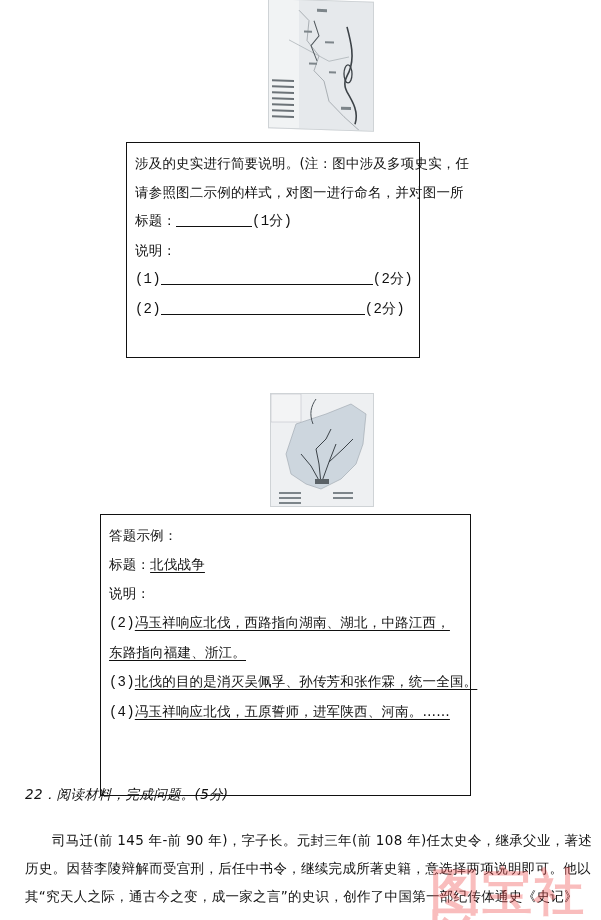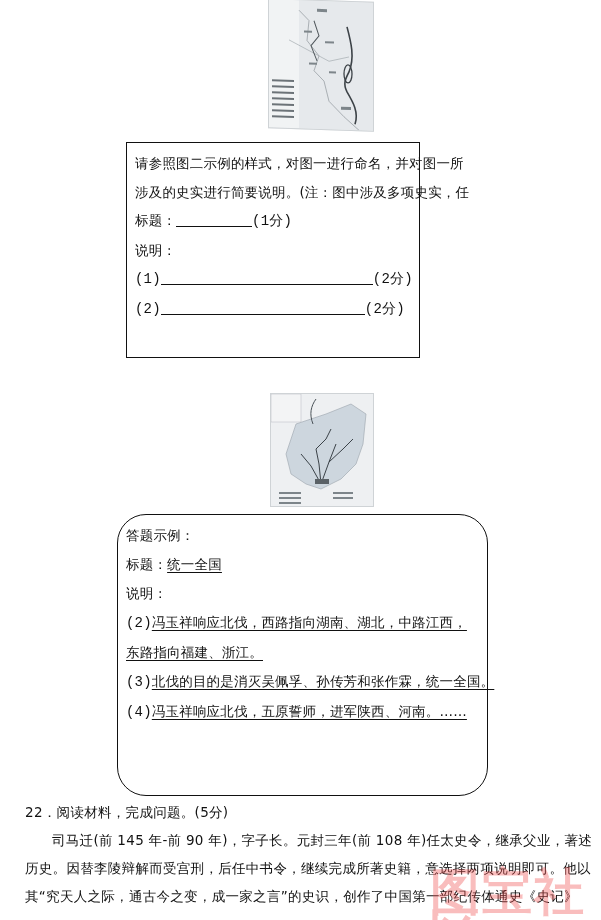--- a/index.html
+++ b/index.html
@@ -13,28 +13,28 @@
       overflow: hidden;
     }
     .map svg { width: 100%; height: 100%; display: block; }
     .map1 { left: 268px; top: 0px; width: 104px; height: 128px; transform: skewY(2deg); }
     .map2 { left: 270px; top: 393px; width: 102px; height: 112px; }
     .box {
       position: absolute; border: 1.6px solid #111; background: #fff;
       box-sizing: border-box;
     }
     .box1 { left: 126px; top: 142px; width: 294px; height: 216px; padding: 6px 8px 0 8px; }
-    .box2 { left: 117px; top: 514px; width: 371px; height: 282px; padding: 6px 22px 0 8px; border-radius: 29px; }
+    .box2 { left: 100px; top: 514px; width: 371px; height: 282px; padding: 6px 22px 0 8px; }
     .line { font-size: 13.5px; line-height: 29px; white-space: nowrap; letter-spacing: 0.2px; }
     .box1 .line { line-height: 28.5px; }
     .serif { font-family: Liberation Mono, monospace; font-size: 14px; }
     .blank { display: inline-block; border-bottom: 1.2px solid #111; height: 14px; vertical-align: -2px; }
     .u { text-decoration: underline; text-underline-offset: 3px; text-decoration-thickness: 1.2px; }
     .para { position: absolute; left: 25px; width: 570px; font-size: 13.5px; line-height: 28.5px; white-space: nowrap; letter-spacing: 0.3px; }
-    .q22 { top: 798px; }
+    .q22 { top: 780px; font-style: italic; }
     .p1 { top: 826px; left: 52px; }
     .p2 { top: 854px; }
     .p3 { top: 882px; }
     .watermark {
       position: absolute; left: 430px; top: 848px; width: 170px; height: 60px;
       opacity: 0.35; pointer-events: none;
     }
     .wm-big { font-size: 50px; font-weight: bold; color: #ef4444; letter-spacing: 2px; line-height: 40px; margin-top: 24px; }
     .wm-small { font-size: 11px; color: #9aa0a5; letter-spacing: 1px; margin-left: 20px; }
   </style>
@@ -64,22 +64,22 @@
       <rect x="3" y="92" width="22" height="2"></rect>
         <rect x="3" y="98" width="22" height="2"></rect>
       <rect x="3" y="104" width="22" height="2"></rect>
         <rect x="3" y="110" width="22" height="2"></rect>
       <rect x="3" y="116" width="22" height="2"></rect>
     </g>
   </svg>
 </div>
 
 <div class="box box1">
+  <div class="line">涉及的史实进行简要说明。(注：图中涉及多项史实，任</div>
   <div class="line">请参照图二示例的样式，对图一进行命名，并对图一所</div>
-  <div class="line">涉及的史实进行简要说明。(注：图中涉及多项史实，任</div>
   <div class="line">
     <span>标题：</span><span class="blank" style="width:76px"></span><span class="serif">(1分)</span>
   </div>
   <div class="line">说明：</div>
   <div class="line">
     <span class="serif">(1)</span><span class="blank" style="width:212px"></span><span class="serif">(2分)</span>
   </div>
   <div class="line">
     <span class="serif">(2)</span><span class="blank" style="width:204px"></span><span class="serif">(2分)</span>
   </div>
@@ -105,21 +105,21 @@
         <rect x="8" y="108" width="22" height="2"></rect>
       <rect x="62" y="98" width="20" height="2"></rect>
         <rect x="62" y="103" width="20" height="2"></rect>
     </g>
   </svg>
 </div>
 
 <div class="box box2">
   <div class="line">答题示例：</div>
   <div class="line">
-    <span>标题：</span><span class="u">统一全国</span>
+    <span>标题：</span><span class="u">北伐战争</span>
   </div>
   <div class="line">说明：</div>
   <div class="line">
     <span class="serif">(2)</span><span class="u">冯玉祥响应北伐，西路指向湖南、湖北，中路江西，</span>
   </div>
   <div class="line">
     <span class="u">东路指向福建、浙江。</span>
   </div>
   <div class="line">
     <span class="serif">(3)</span><span class="u">北伐的目的是消灭吴佩孚、孙传芳和张作霖，统一全国。</span>

